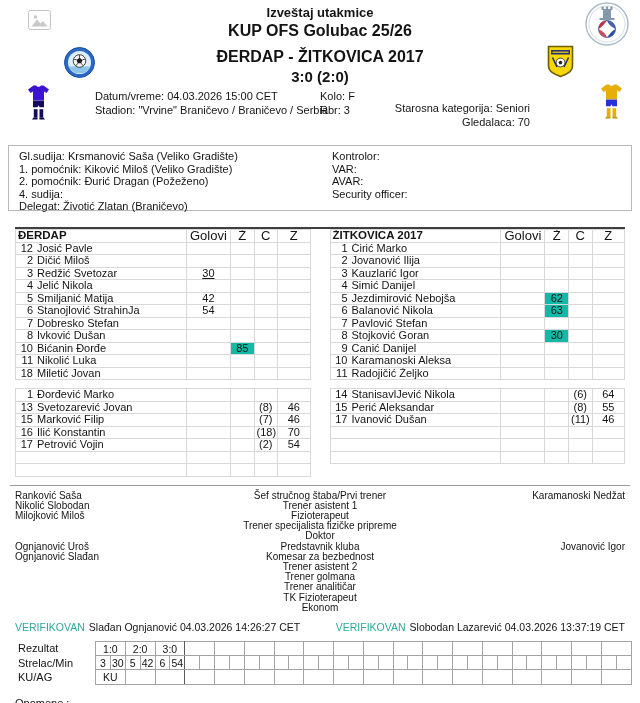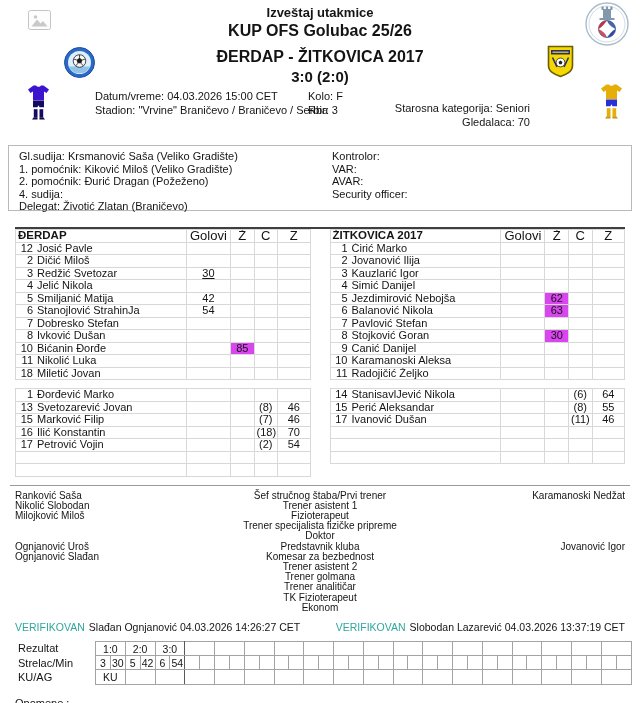--- a/index.html
+++ b/index.html
@@ -18,41 +18,41 @@
   .score        { font-size:15px; font-weight:700; margin-top:2px; }
   .placeholder { position:absolute; left:28px; top:10px; }
   .assoc       { position:absolute; right:11px; top:2px; }
   .home-logo   { position:absolute; left:64px;  top:47px; }
   .away-logo   { position:absolute; right:66px; top:45px; }
   
   .info-band { position:relative; height:42px; margin-top:3px; }
   .home-jersey { position:absolute; left:27px; top:-2px; }
   .away-jersey { position:absolute; right:17px; top:-3px; }
   .info-c1 { position:absolute; left:95px;  top:2px; line-height:14px; }
-  .info-c2 { position:absolute; left:308px; top:2px; line-height:14px; }
+  .info-c2 { position:absolute; left:320px; top:2px; line-height:14px; }
   .info-c3 { position:absolute; right:110px; top:2px; line-height:14px; text-align:right;margin-top:12px; }
   
   .officials { margin:16px 8px; border:1px solid #b9b9b9; display:flex; padding:4px 10px; height:66px; line-height:12.6px; }
   .off-left  { width:50%; }
   .off-right { width:50%; padding-left:12px; }
   
   .roster { margin:8px 15px 0; border-top:2px solid #3f3f3f; display:flex; gap:19px; }
   .half { width:50%; }
   .roster table { border-collapse:collapse; width:100%; table-layout:fixed; font-size:11px; }
   .roster td, .roster th { border:1px solid #d8d8d8; padding:0 2px; height:12.2px; overflow:hidden; white-space:nowrap; line-height:11.5px; }
   .roster th { text-align:left; font-weight:700; font-size:11.5px; }
   .roster th.hc { text-align:center; font-weight:400; font-size:13px; }
   .c-name { width:58%; }
   .c-gol  { width:15%; text-align:center; }
   .c-zh   { width:8%;  text-align:center; }
   .c-c    { width:8%;  text-align:center; }
   .c-z    { width:11%; text-align:center; }
   .subs-table { margin-top:8px; }
   .pnum { display:inline-block; width:15px; text-align:right; margin-right:4px; }
-  .hl { background:#d946ef; }
+  .hl { background:#14b8a6; }
   .u { text-decoration:underline; }
   
   .divider { margin:8px 10px 0; border-top:1px solid #9a9a9a; }
   .staff { margin:5px 15px 0; font-size:10px; }
   .staff-row { display:flex; line-height:10.2px; }
   .staff-left { width:28%; }
   .staff-role { width:44%; text-align:center; }
   .staff-right{ width:28%; text-align:right; }
   
   .verify { display:flex; justify-content:space-between; margin:8px 15px 0; font-size:10.5px; }

